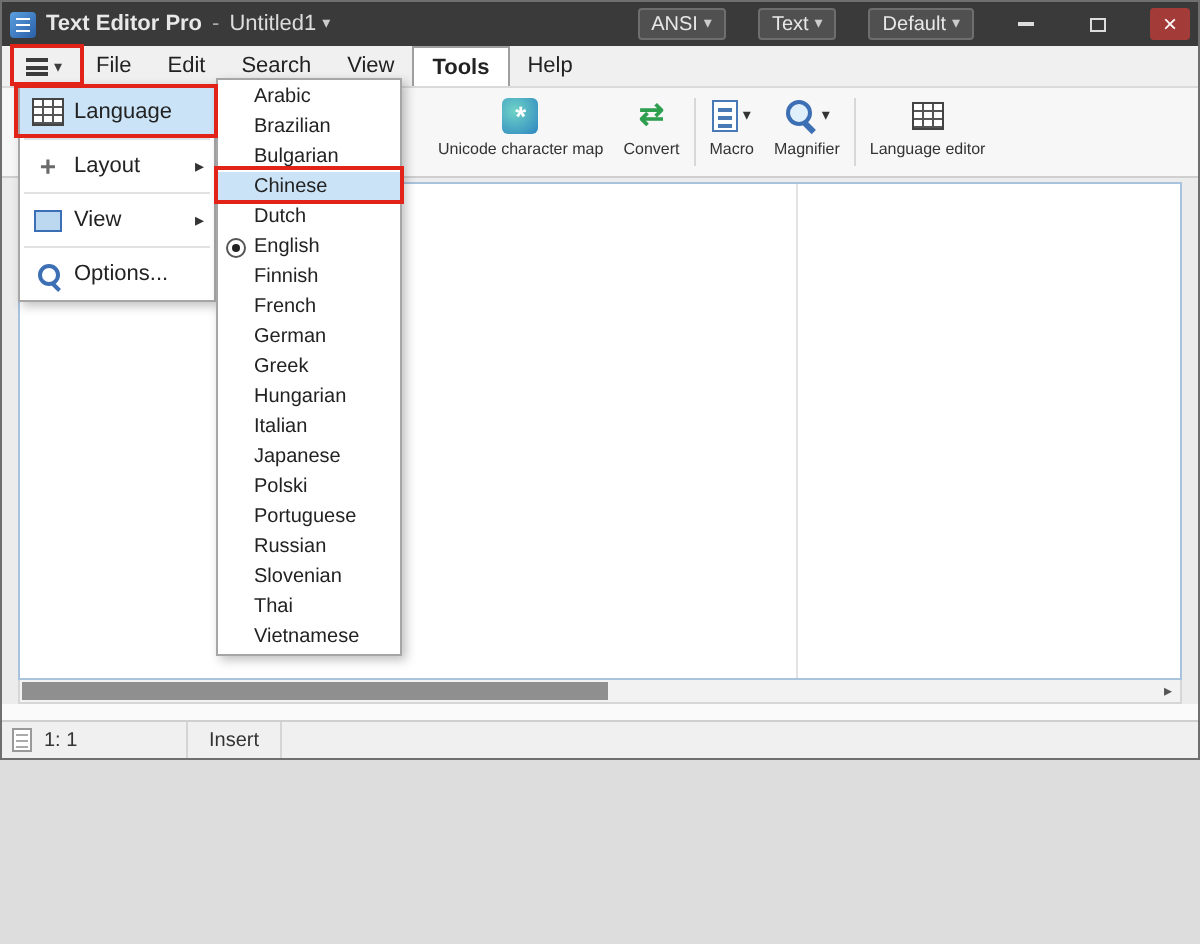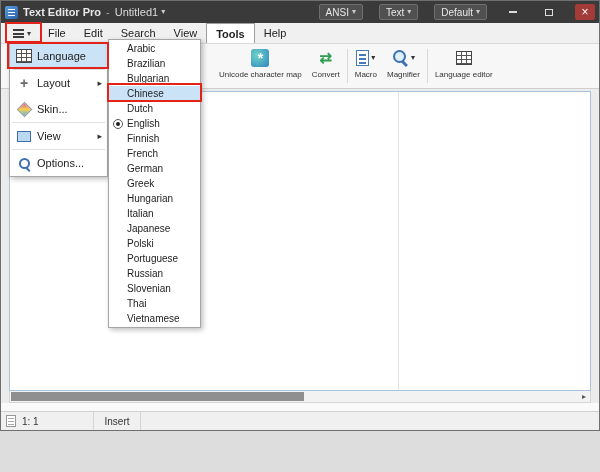--- a/index.html
+++ b/index.html
@@ -1,19 +1,19 @@
 <!DOCTYPE html>
 <html><head>
 <meta charset="utf-8">
 <style>
   * { margin:0; padding:0; box-sizing:border-box; }
   html,body { width:600px; height:472px; }
   body { font-family:"Liberation Sans", sans-serif; background:#ddd; }
 
-  .window { position:relative; width:600px; height:431px; background:#ececec;
+  .window { position:relative; width:600px; height:380px; background:#ececec;
             border:1px solid #6f6f6f; overflow:hidden; display:flex; flex-direction:column; }
 
   
   .titlebar { flex:0 0 22px; background:#3a3a3a; display:flex; align-items:center;
               padding:0 4px; gap:5px; color:#e8e8e8; font-size:11px; }
   .app-icon { width:13px; height:13px; border-radius:2px;
               background:linear-gradient(135deg,#5aa0e0,#2a5fa8); position:relative; flex:0 0 13px;}
   .app-icon::after { content:""; position:absolute; left:3px; top:3px; right:3px; height:1px;
                      background:#fff; box-shadow:0 3px 0 #fff, 0 6px 0 #fff; }
   .tb-title { font-weight:bold; }
@@ -253,26 +253,20 @@
           <span class="icon-grid"></span>
         </span>
       <span>Language</span>
     </div>
     <div class="mm-sep"></div>
     <div class="mm-item">
       <span class="mm-icon icon-plus">+</span>
       <span>Layout</span>
       <span class="mm-arrow">▸</span>
     </div>
-    <div class="mm-item">
-      <span class="mm-icon">
-          <span class="icon-skin"></span>
-        </span>
-      <span>Skin...</span>
-    </div>
     <div class="mm-sep"></div>
     <div class="mm-item">
       <span class="mm-icon">
           <span class="icon-view"></span>
         </span>
       <span>View</span>
       <span class="mm-arrow">▸</span>
     </div>
     <div class="mm-sep"></div>
     <div class="mm-item">

